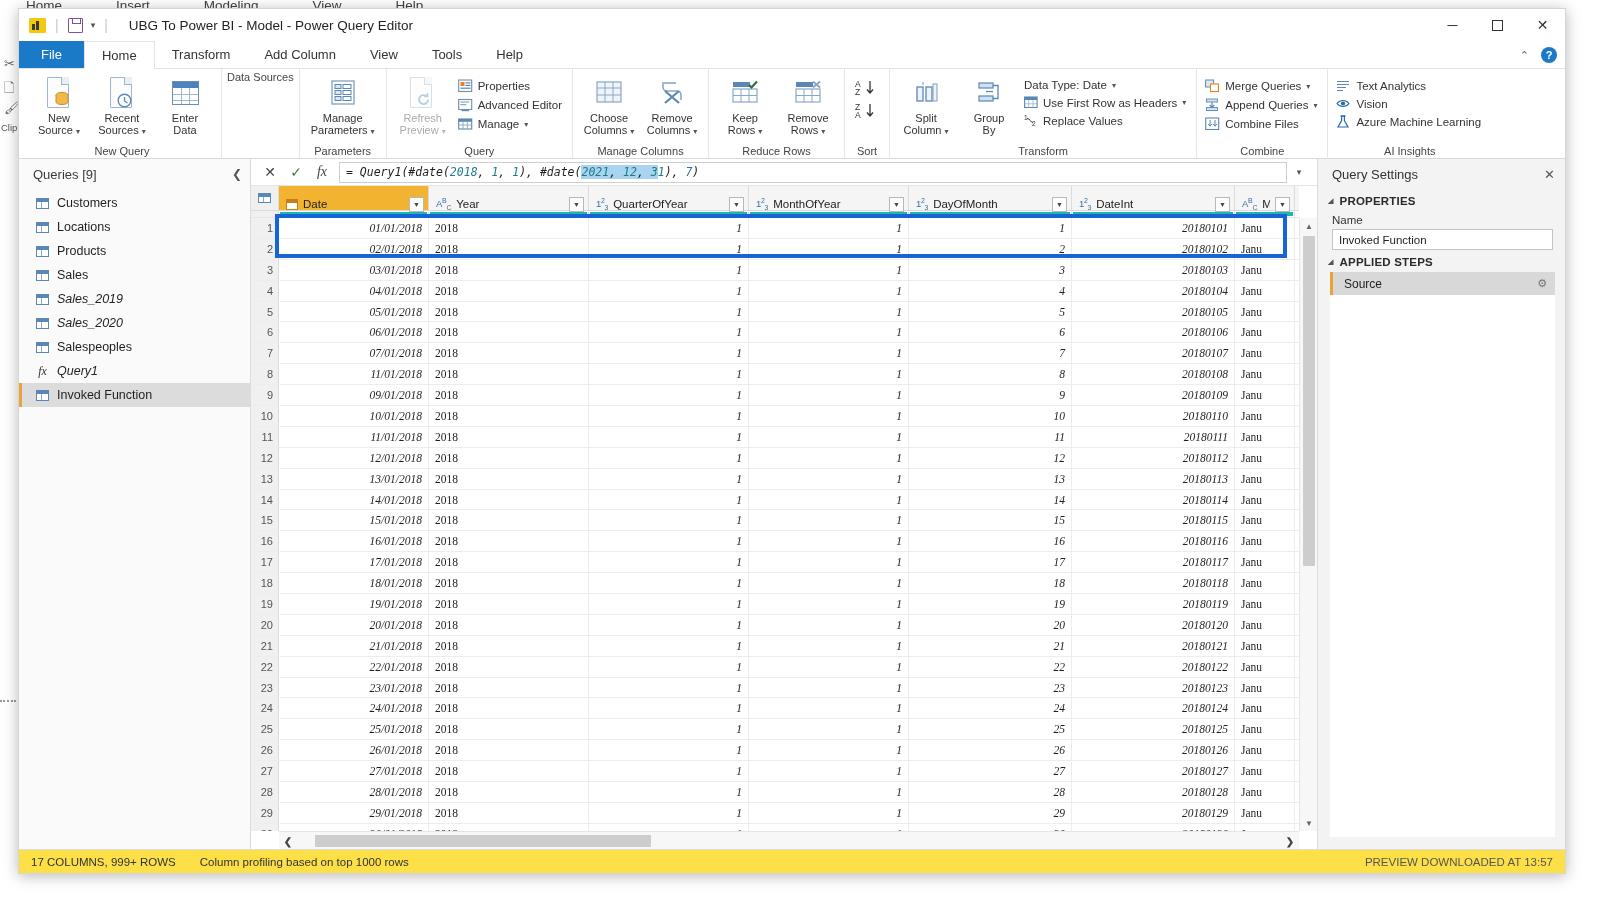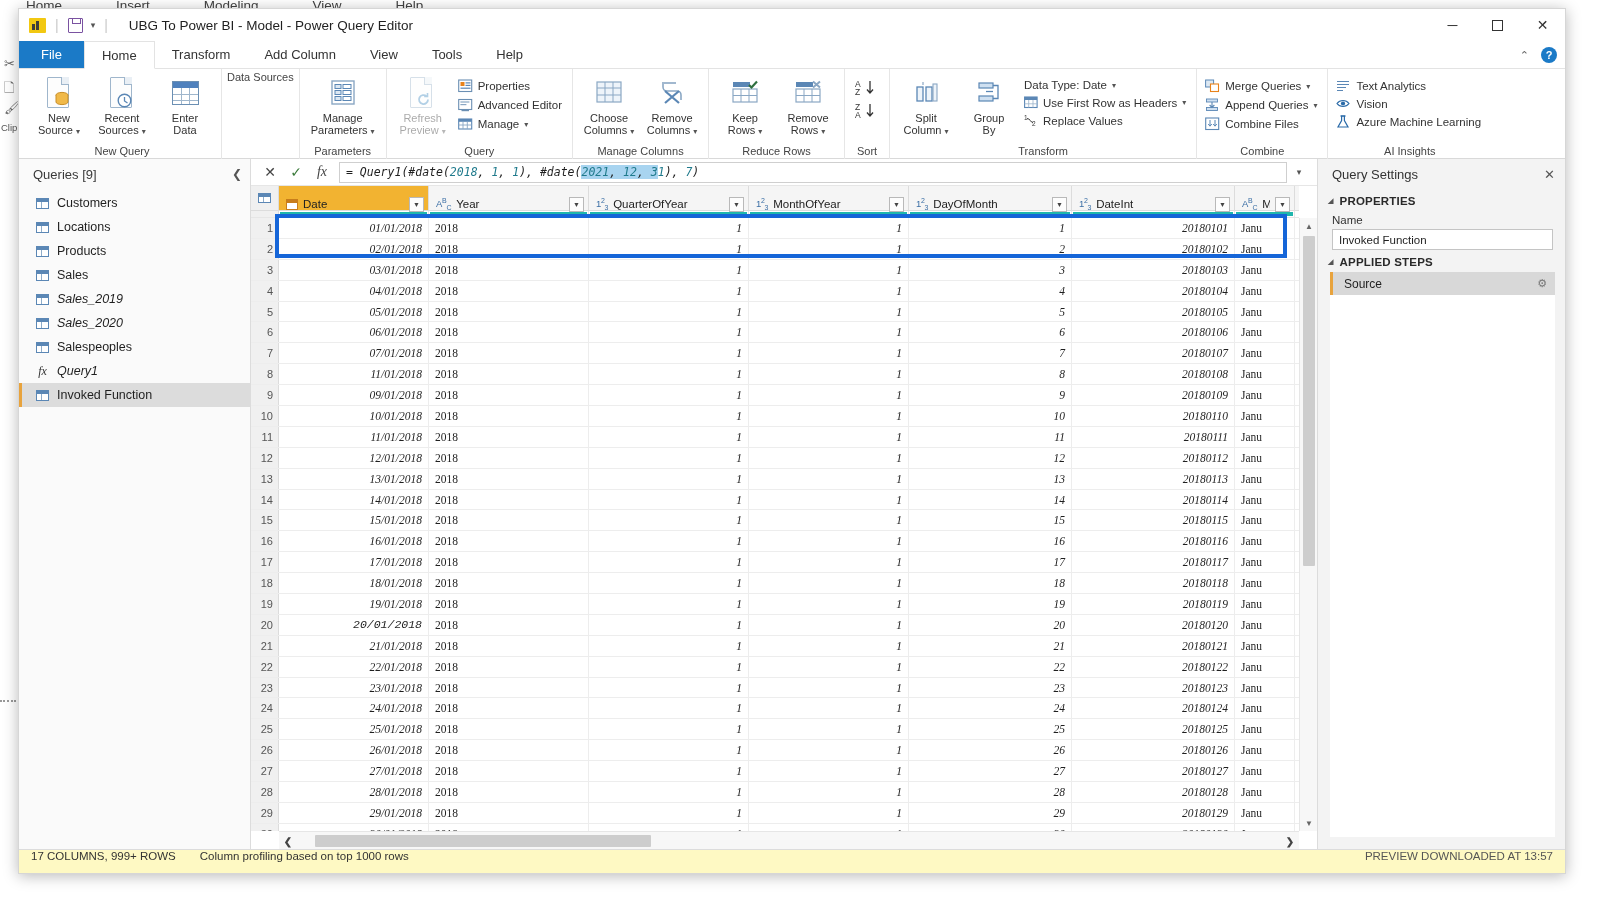--- a/index.html
+++ b/index.html
@@ -353,22 +353,22 @@
   }
   .step::before {
     content: ""; position: absolute; left: 0; top: 0; bottom: 0;
     width: 3px; background: #e8a33d;
   }
   .step .gear { font-size: 11px; color: #777; }
   #steps-body { flex: 1; background: #fff; margin: 0 10px 12px 12px; border-top: none; }
 
   
   #statusbar {
-    height: 24px; flex: 0 0 24px; background: #fef9c3;
-    border-top: 1px solid #dcdcdc; display: flex; 
+    height: 24px; flex: 0 0 24px; background: #fde047;
+    border-top: 1px solid #dcdcdc; display: flex; align-items: center;
     padding: 0 12px; font-size: 11.5px; color: #333;
   }
   #status-left { display: flex; gap: 24px; }
   #status-right { margin-left: auto; color: #555; }
 </style>
 </head>
 <body>
 
 <div id="bg-window">
   <div id="bg-ribbon-tabs">
@@ -1033,21 +1033,21 @@
                 <div class="cell date" style="width: 150px; flex: 0 0 150px;">19/01/2018</div>
                 <div class="cell txt" style="width: 160px; flex: 0 0 160px;">2018</div>
                 <div class="cell num" style="width: 160px; flex: 0 0 160px;">1</div>
                 <div class="cell num" style="width: 160px; flex: 0 0 160px;">1</div>
                 <div class="cell num" style="width: 163px; flex: 0 0 163px;">19</div>
                 <div class="cell num" style="width: 163px; flex: 0 0 163px;">20180119</div>
                 <div class="cell txt" style="width: 60px; flex: 0 0 60px;">Janu</div>
               </div>
               <div class="drow">
                 <div class="rownum">20</div>
-                <div class="cell date" style="width: 150px; flex: 0 0 150px; font-family: Liberation Mono, monospace;">20/01/2018</div>
+                <div class="cell date" style="width: 150px; flex: 0 0 150px;">20/01/2018</div>
                 <div class="cell txt" style="width: 160px; flex: 0 0 160px;">2018</div>
                 <div class="cell num" style="width: 160px; flex: 0 0 160px;">1</div>
                 <div class="cell num" style="width: 160px; flex: 0 0 160px;">1</div>
                 <div class="cell num" style="width: 163px; flex: 0 0 163px;">20</div>
                 <div class="cell num" style="width: 163px; flex: 0 0 163px;">20180120</div>
                 <div class="cell txt" style="width: 60px; flex: 0 0 60px;">Janu</div>
               </div>
               <div class="drow">
                 <div class="rownum">21</div>
                 <div class="cell date" style="width: 150px; flex: 0 0 150px;">21/01/2018</div>

